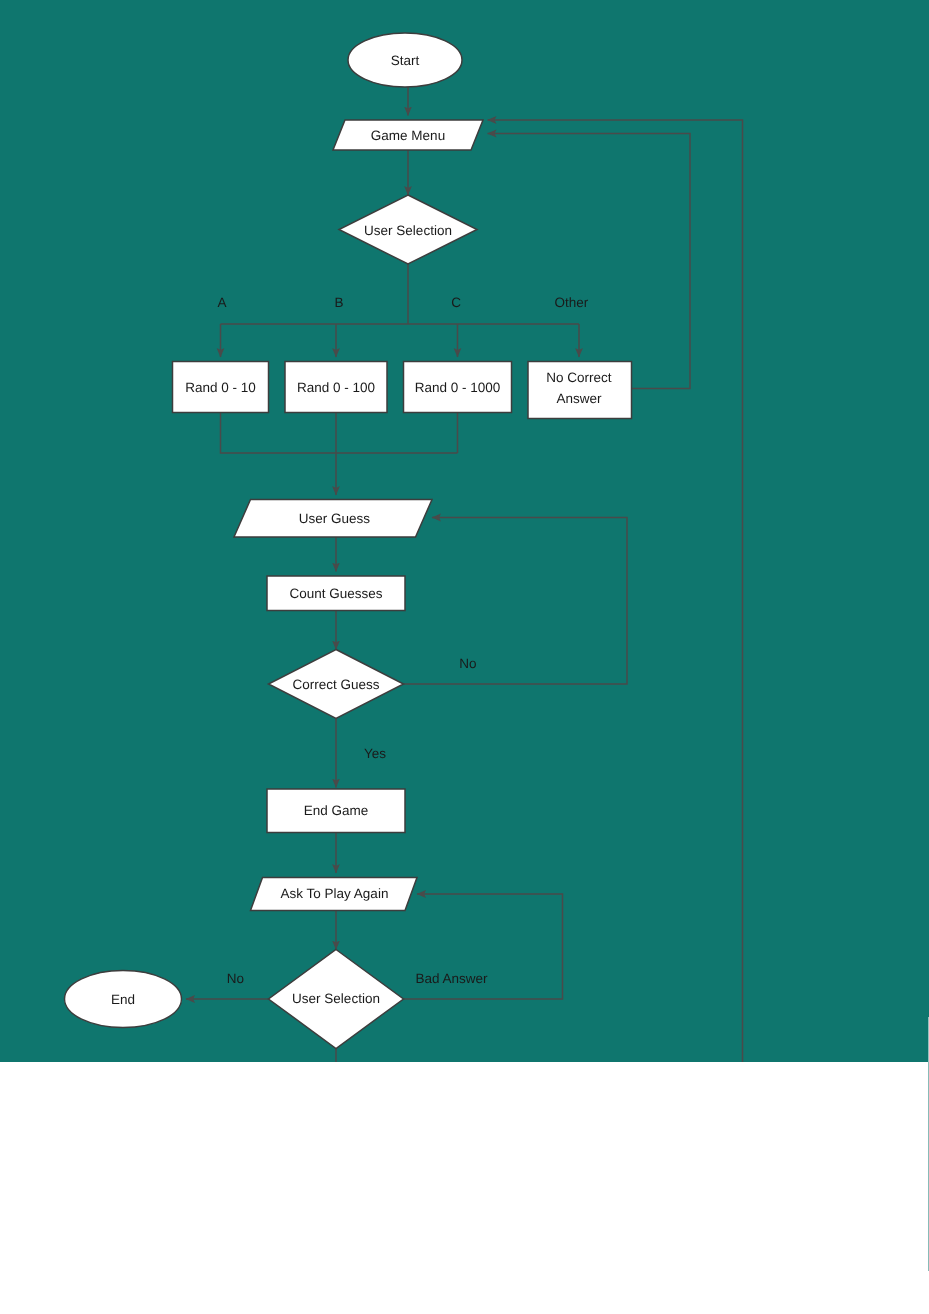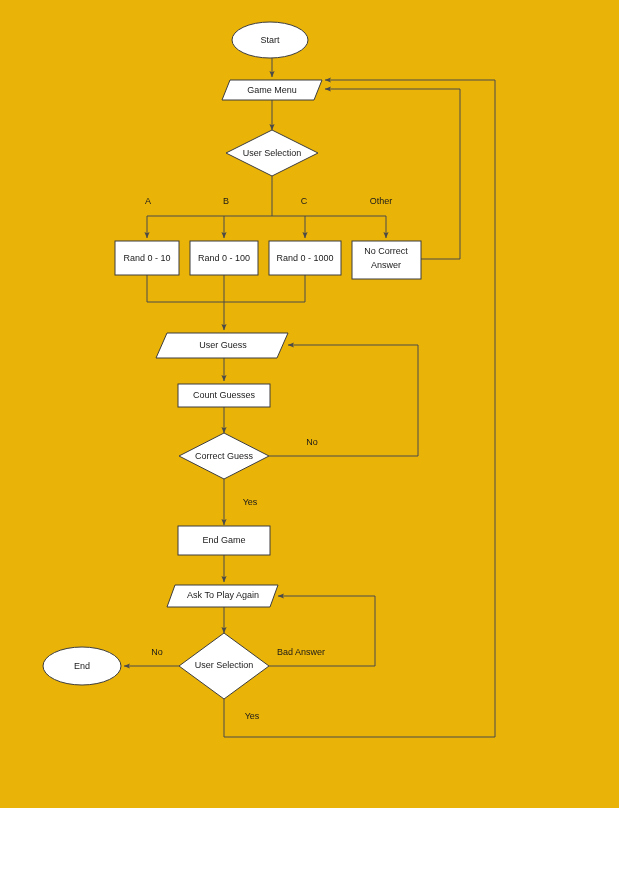--- a/index.html
+++ b/index.html
@@ -8,22 +8,22 @@
     padding: 0;
     background: #ffffff;
   }
   body {
     font-family: "Liberation Sans", sans-serif;
     -webkit-font-smoothing: antialiased;
   }
   #flow-root {
     position: relative;
     width: 619px;
-    height: 808px;
-    background: #eab308;
+    height: 708px;
+    background: #0f766e;
     overflow: hidden;
   }
   #flow-svg {
     position: absolute;
     left: 0;
     top: 0;
     width: 619px;
     height: 876px;
   }
   .node-text {

